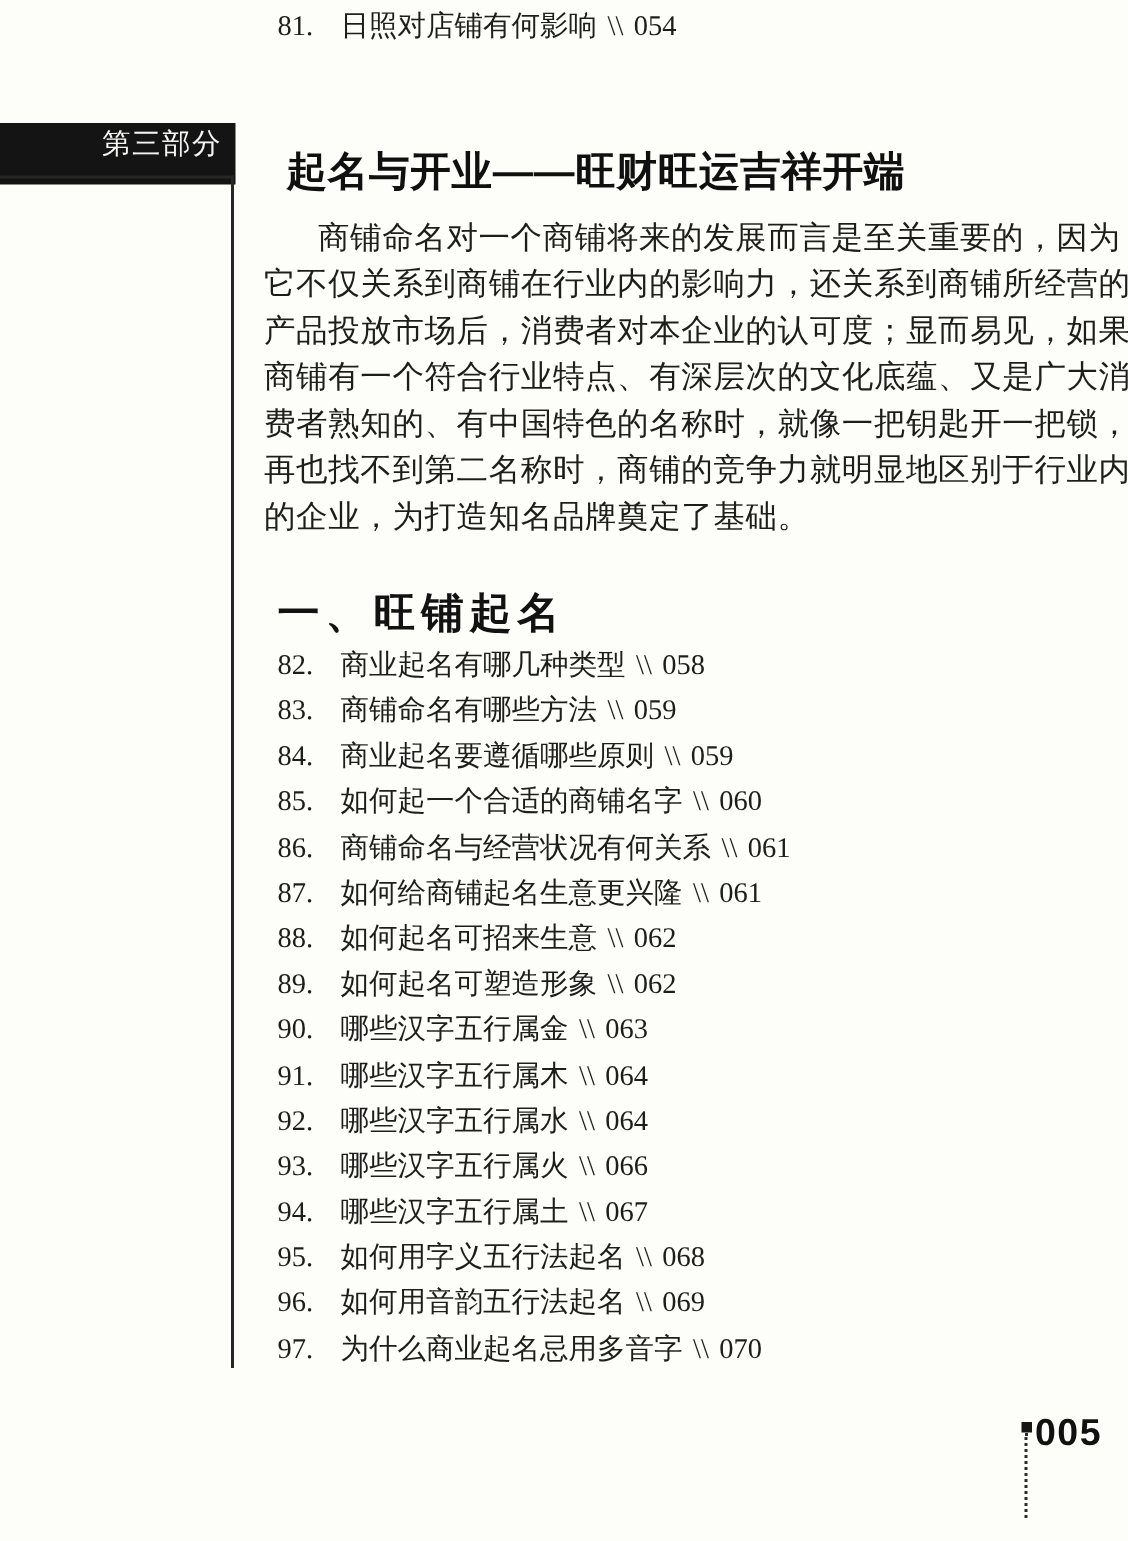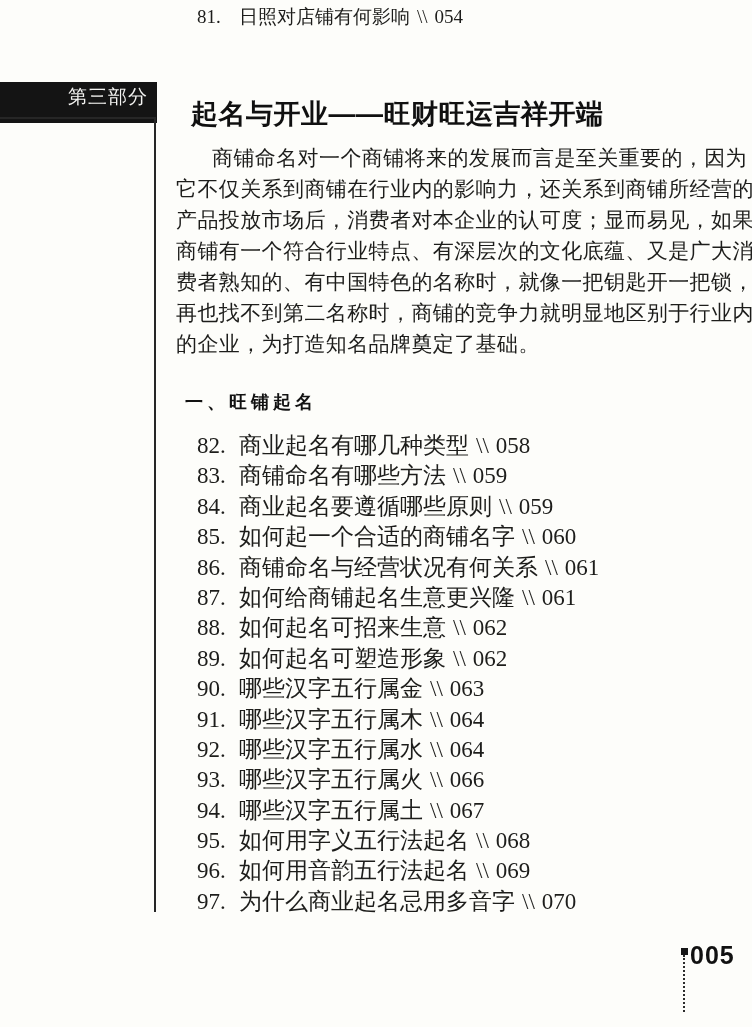--- a/index.html
+++ b/index.html
@@ -6,21 +6,21 @@
   .page {
     position:relative; width:752px; height:1027px;
     background:#fdfdfa; color:#1d1d1b; overflow:hidden;
     font-family:"Liberation Serif","DejaVu Serif",serif;
   }
   
   .prev-entry {
     position:absolute; left:185px; top:4px; height:28px;
     display:flex; align-items:baseline; font-size:19px; white-space:nowrap;
   }
-  .num-col { display:inline-block; width:42px;margin-left:12px; }
+  .num-col { display:inline-block; width:42px; }
   .sep { margin:0 7px; }
   
   .banner {
     position:absolute; left:0; top:82px; width:157px; height:41px;
     background:#141414; color:#f4f4f2; box-sizing:border-box;
     font-family:"Liberation Sans","DejaVu Sans",sans-serif;
     font-size:19px; line-height:29px; letter-spacing:1px;
     text-align:right; padding-right:9px;
   }
   
@@ -34,26 +34,26 @@
   .rule-h { position:absolute; left:0; top:117px; width:156px; height:2px; background:#262626; }
   .rule-v { position:absolute; left:154px; top:117px; width:2px; height:795px; background:#262626; }
   
   .intro { position:absolute; left:176px; top:143px; width:500px; font-size:21px; }
   .p-line { height:31px; line-height:31px; white-space:nowrap; letter-spacing:0.4px; }
   .p-line.first { padding-left:36px; }
   
   .section {
     position:absolute; left:185px; top:390px; margin:0;
     font-family:"Liberation Sans","DejaVu Sans",sans-serif;
-    font-size:18px; font-weight:800; letter-spacing:4px; color:#121212;
+    font-size:28px; font-weight:800; letter-spacing:4px; color:#121212;
     white-space:nowrap;
   }
   
   .toc { position:absolute; left:185px; top:430px; }
-  .toc-row { display:flex; align-items:baseline; height:30.4px; font-size:23px; white-space:nowrap; }
+  .toc-row { display:flex; align-items:baseline; height:30.4px; font-size:19px; white-space:nowrap; }
   
   .dot-sq { position:absolute; left:681px; top:948px; width:7px; height:7px; background:#161616; }
   .dot-line { position:absolute; left:683px; top:955px; height:57px; width:0; border-left:2px dotted #2b2b2b; }
   .pagenum {
     position:absolute; left:690px; top:941px;
     font-family:"Liberation Sans","DejaVu Sans",sans-serif;
     font-size:25px; font-weight:600; letter-spacing:1px; color:#111;
   }
 </style>
 </head>

